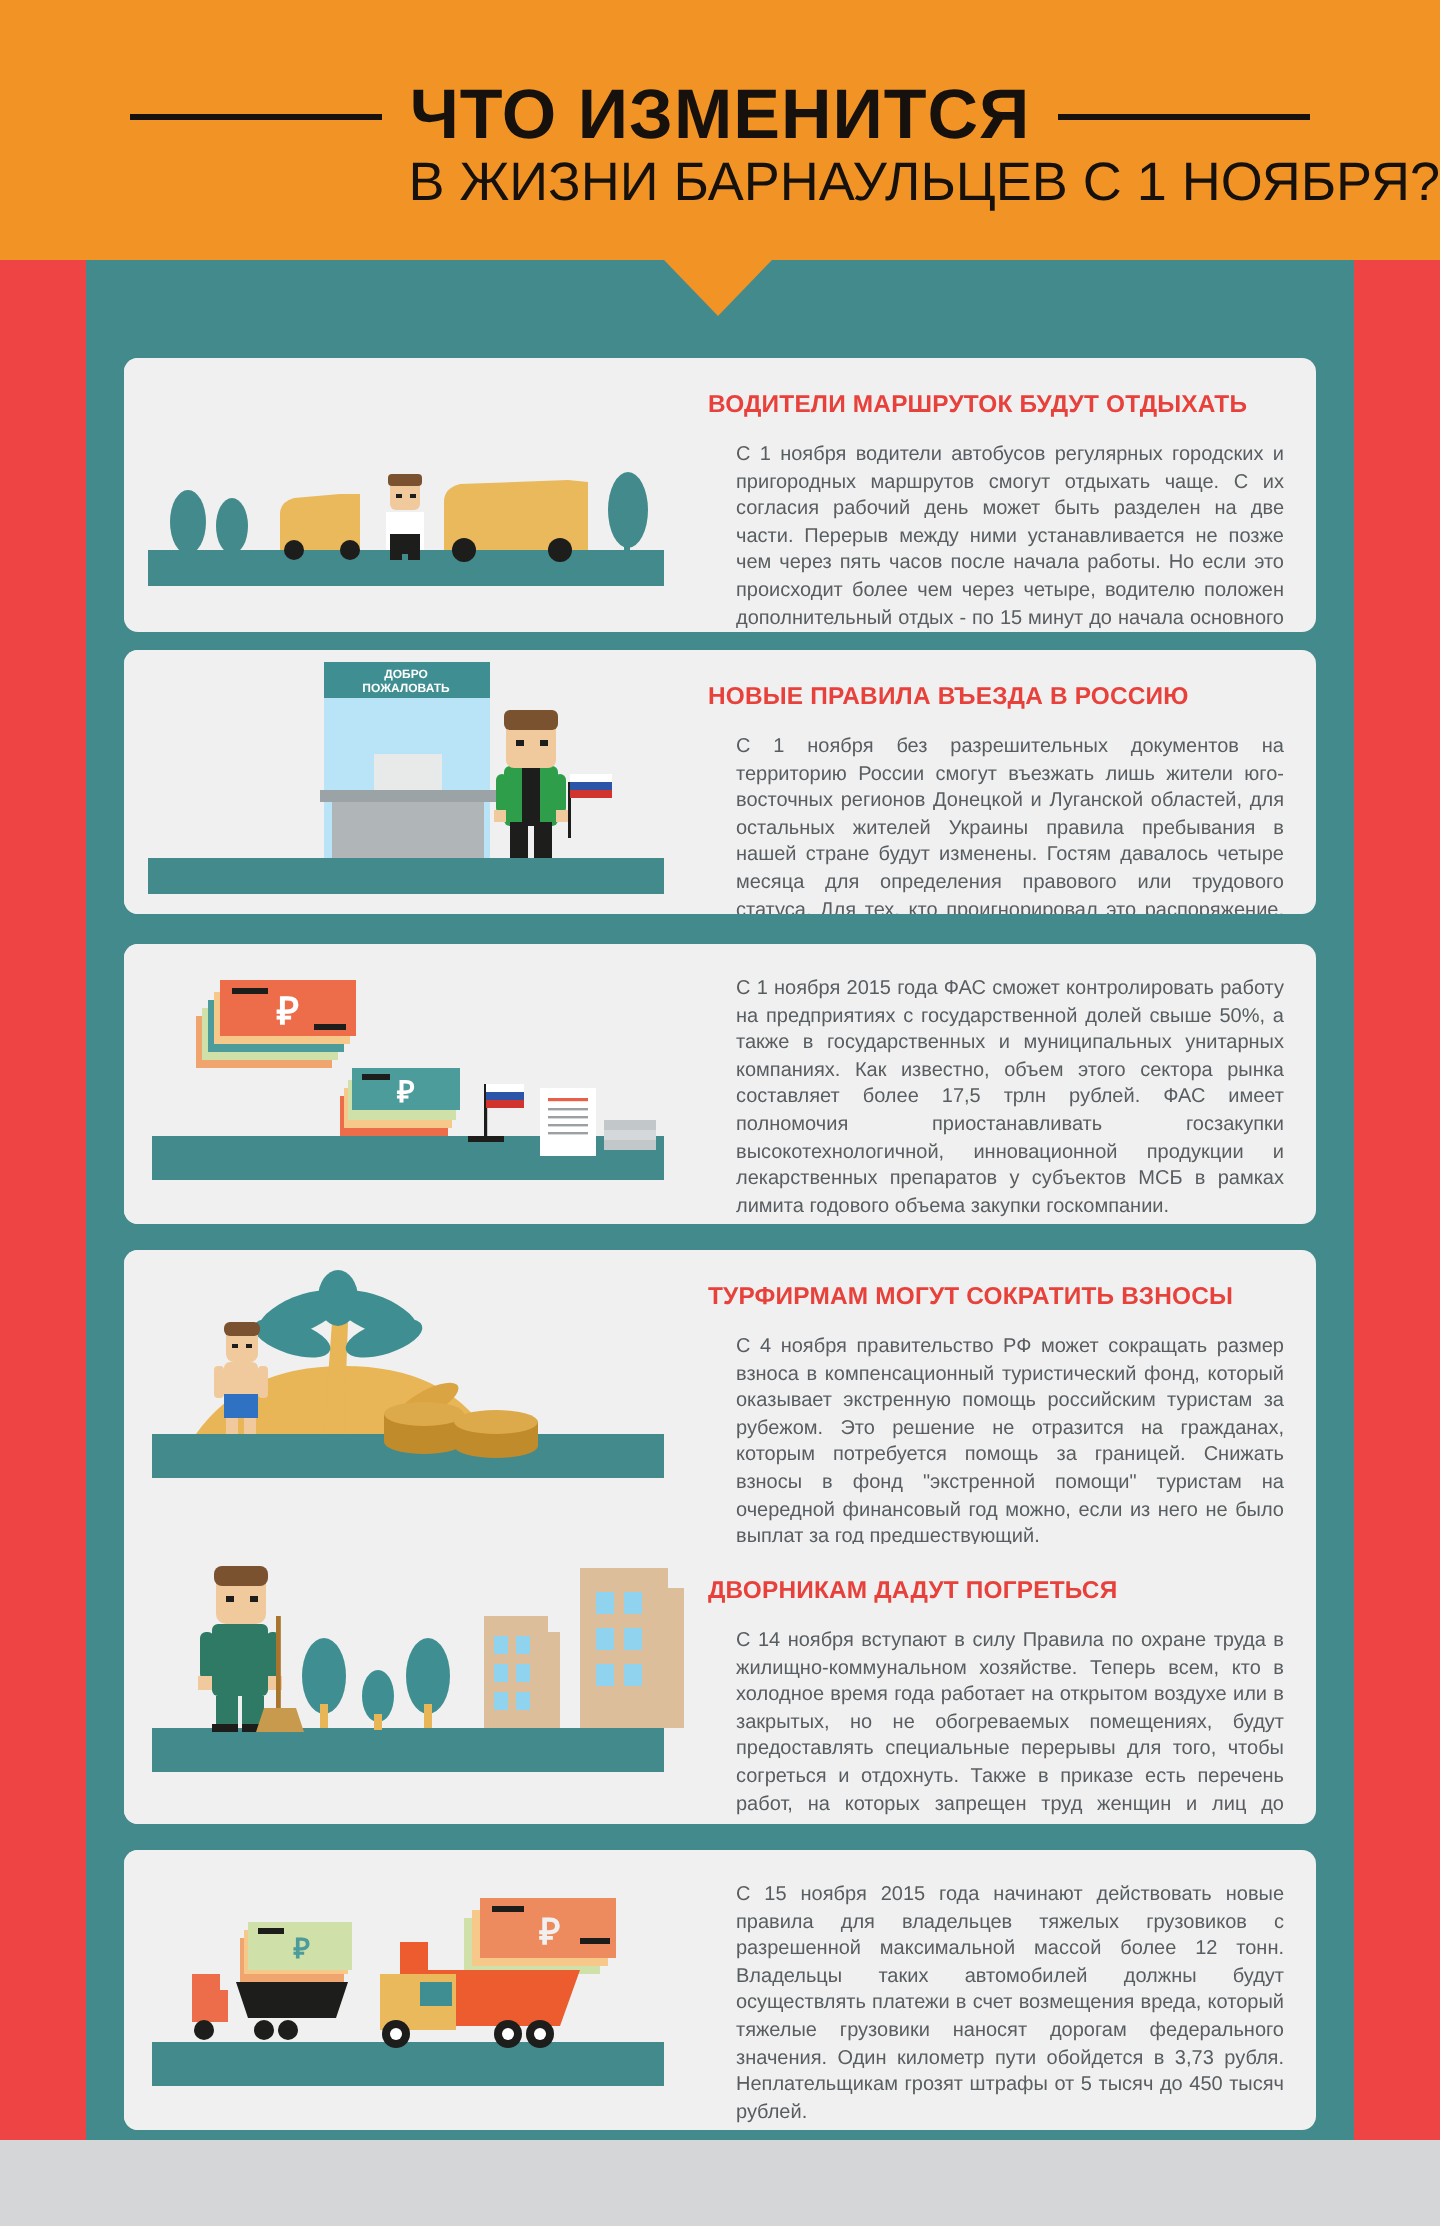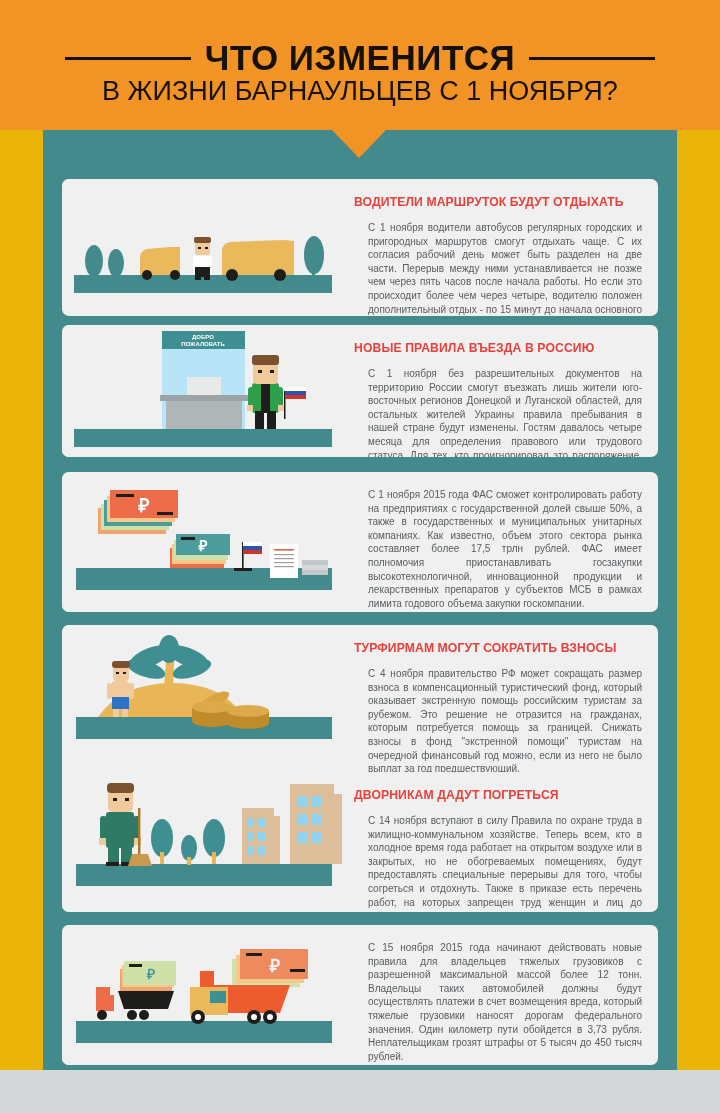--- a/index.html
+++ b/index.html
@@ -2,41 +2,41 @@
 <html><head>
 <meta charset="utf-8">
 <style>
   * { box-sizing: border-box; margin: 0; padding: 0; }
   html, body {
     width: 720px; height: 1113px;
     background: #d4d6d8;
     font-family: "Liberation Sans", sans-serif;
     overflow: hidden;
   }
-  .page { position: relative; width: 720px; height: 1113px; background: #eab308; }
+  .page { position: relative; width: 720px; height: 1113px; background: #ef4444; }
 
   
   .header {
     position: absolute; top: 0; left: 0; width: 720px; height: 130px;
     background: #f29325;
   }
   .title-row {
     position: absolute; top: 38px; left: 0; width: 720px;
     display: flex; align-items: center; justify-content: center; gap: 14px;
   }
   .title-rule { height: 3px; background: #16110d; flex: 0 0 auto; }
   .title-rule.left { width: 126px; }
   .title-rule.right { width: 126px; }
   .title-main {
     font-size: 35px; font-weight: bold; color: #16110d;
     letter-spacing: 0.5px; white-space: nowrap;
     font-family: "Liberation Sans", sans-serif;
   }
   .title-sub {
-    position: absolute; top: 76px; left: 0; width: 720px; text-align: center;
+    position: absolute; top: 76px; left: 0; width: 720px; text-align: right;
     font-size: 27px; color: #16110d; white-space: nowrap;
     font-family: "Liberation Sans", sans-serif; font-weight: normal;
   }
 
   
   .panel {
     position: absolute; top: 130px; left: 43px; width: 634px; height: 940px;
     background: #438a8c;
   }
   .notch {

